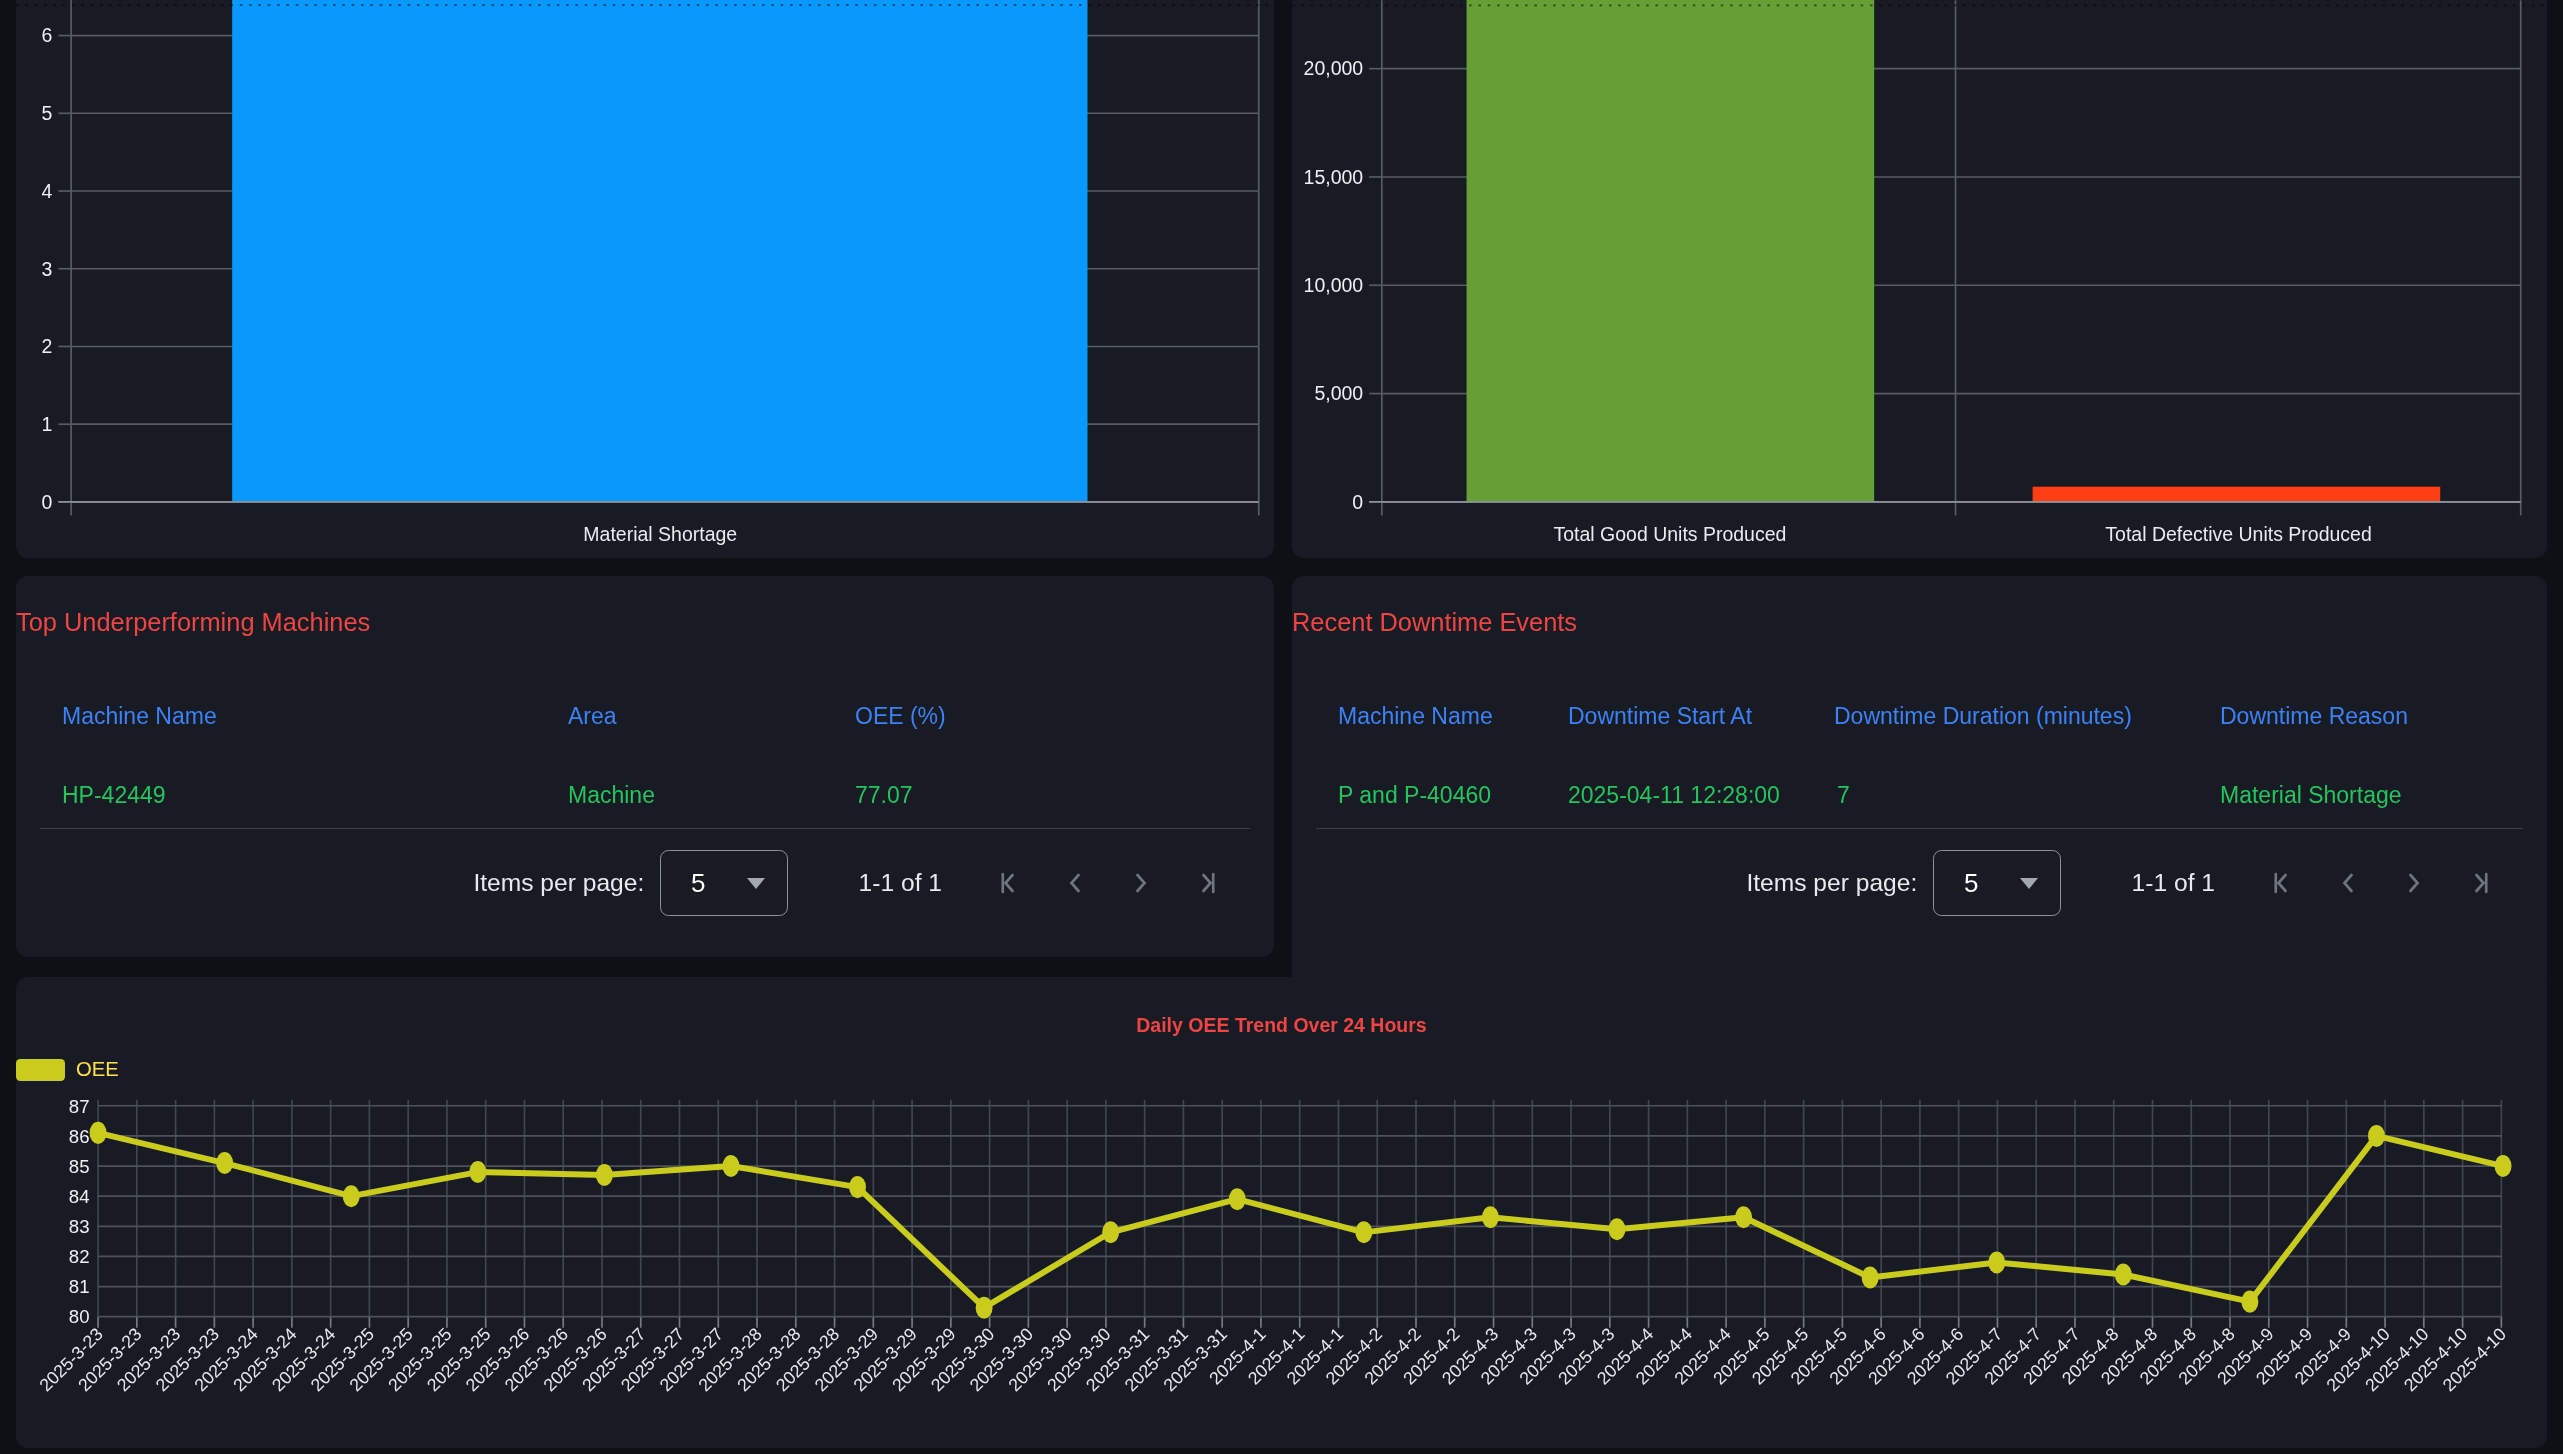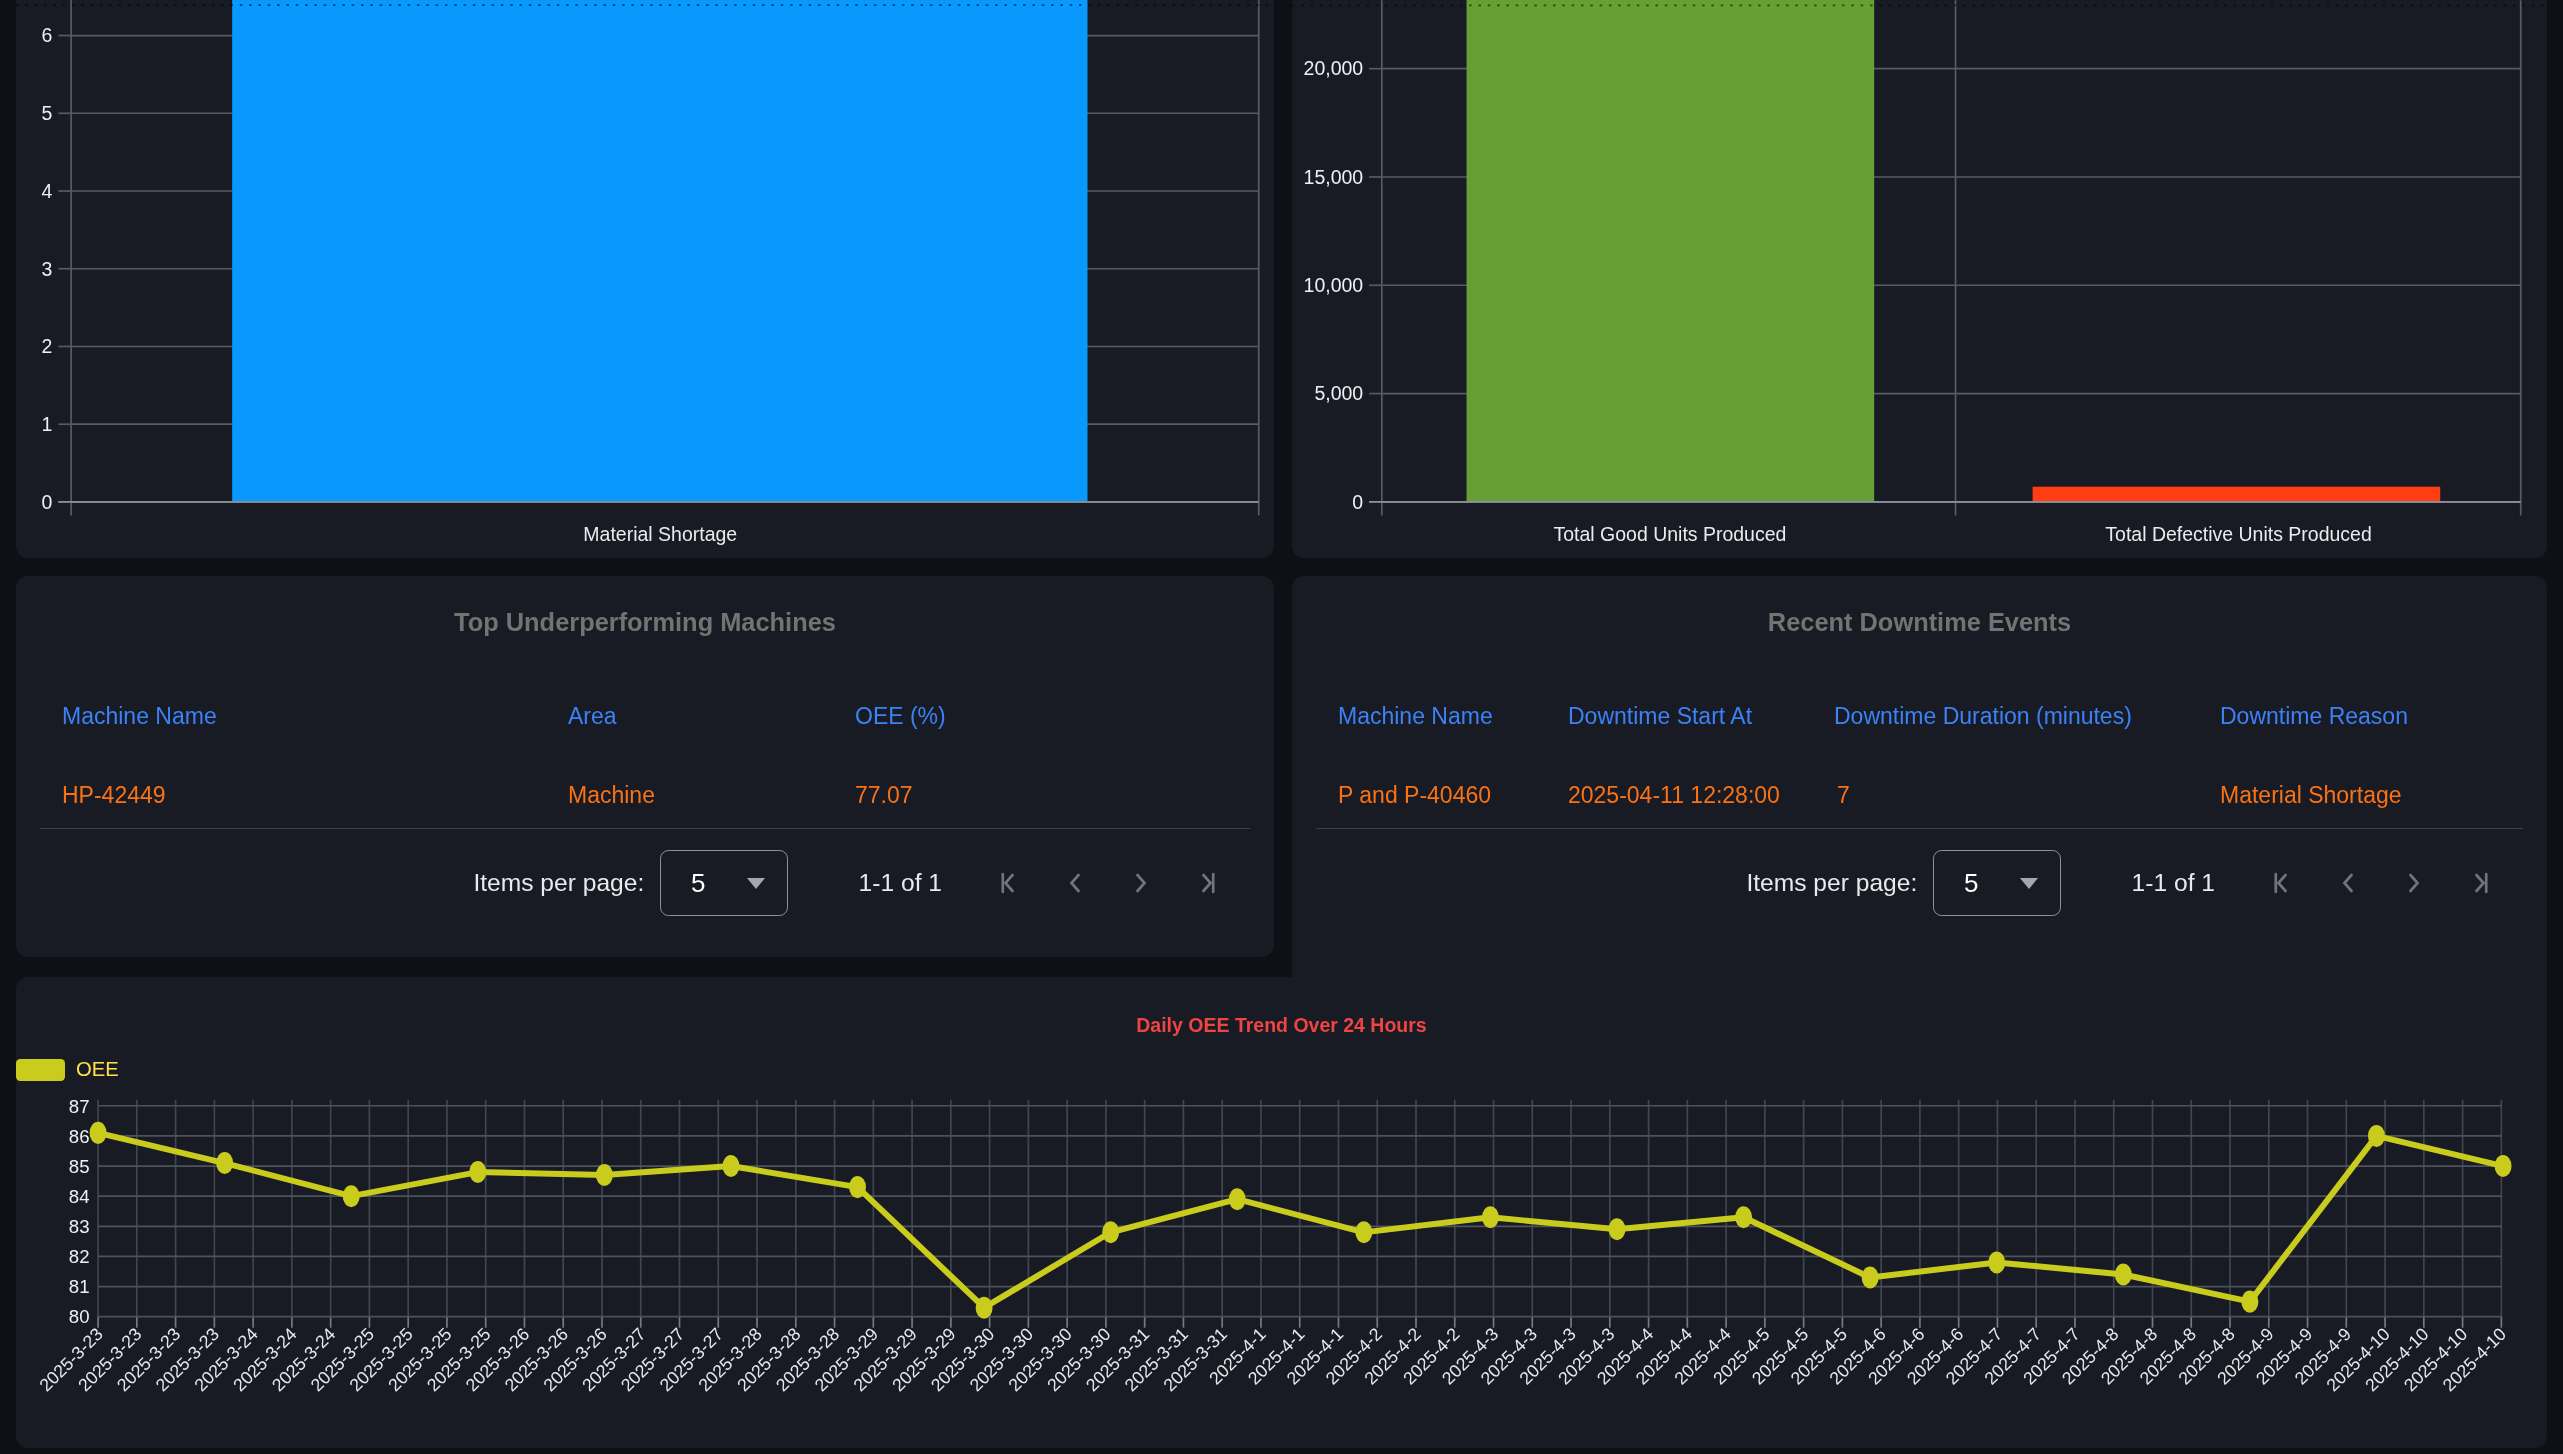--- a/index.html
+++ b/index.html
@@ -4,24 +4,24 @@
 <style>
   html,body{margin:0;padding:0;}
   body{
     width:2563px;height:1454px;position:relative;overflow:hidden;
     background:#0d1015;color:#eef0f3;
     font-family:"Liberation Sans", sans-serif;
   }
   .card{position:absolute;background:#181b23;border-radius:12px;}
   .card.cut-top{border-top-left-radius:0;border-top-right-radius:0;}
   .chart-svg{position:absolute;left:0;top:0;}
-  .table-title{position:absolute;top:32px;left:0;width:100%;text-align:center;
-    font-size:25.4px;font-weight:bold;color:#737373;}
+  .table-title{position:absolute;top:32px;left:0;width:100%;text-align:left;
+    font-size:25.4px;font-weight:normal;color:#ef4444;}
   .th{position:absolute;top:127px;font-size:23px;font-weight:normal;color:#3b82f6;white-space:nowrap;}
-  .td{position:absolute;top:206px;font-size:23px;color:#f97316;white-space:nowrap;}
+  .td{position:absolute;top:206px;font-size:23px;color:#22c55e;white-space:nowrap;}
   .divider{position:absolute;left:24px;right:24px;top:252px;border-top:1.7px solid #3b4048;}
   .paginator{position:absolute;top:274px;right:51px;height:66px;display:flex;align-items:center;
     font-size:24.6px;color:#e8eaed;}
   .pp-label{margin-right:15.3px;}
   .pp-select{width:128px;height:66px;border:1.7px solid #8e929a;border-radius:8.5px;
     display:flex;align-items:center;justify-content:space-between;
     padding:0 22px 0 30.5px;box-sizing:border-box;font-size:26px;color:#ffffff;margin-right:71px;
     background:transparent;cursor:pointer;}
   .caret{width:0;height:0;border-left:9.3px solid transparent;border-right:9.3px solid transparent;
     border-top:11px solid #a3a7ae;}

